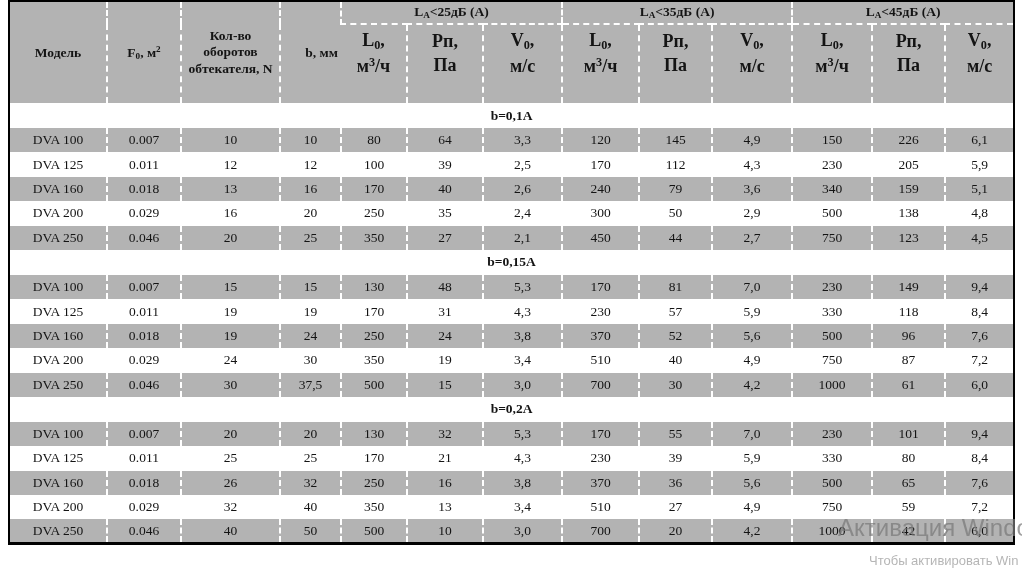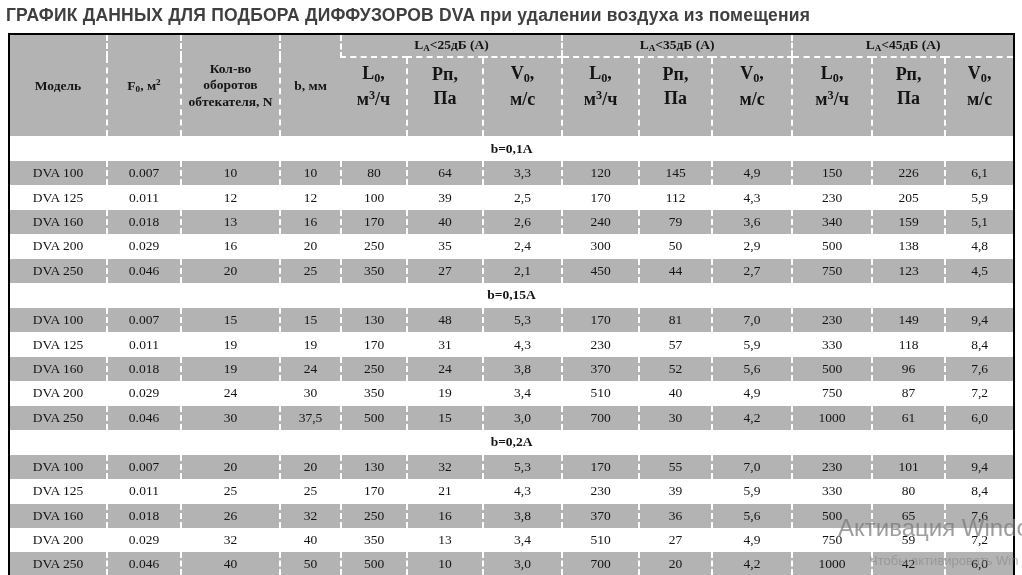--- a/index.html
+++ b/index.html
@@ -35,21 +35,21 @@
     color: #141414;
     border-left: 2px dashed #fff;
   }
   th:first-child, td:first-child { border-left: none; }
   thead th { background: #b3b3b3; font-weight: bold; }
   tr.group-row th { height: 23px; font-size: 13.5px; }
   tr.group-row th.group-cell { border-bottom: 2px dashed #fff; }
   th.span-cell { font-size: 16px; margin-left: 40px; }
   th.model-head { font-size: 17px; }
   th.n-head { font-size: 11px; line-height: 1.2; font-weight: bold; padding: 16px 3px; }
-  th.b-head { font-size: 17px; }
+  th.b-head { font-size: 17px; text-align: right; }
   tr.sub-row th {
     height: 79px;
     font-size: 18px;
     vertical-align: middle;
     padding-bottom: 22px;
   }
   tr.sub-row th div { line-height: 1.35; }
   sub { font-size: 68%; vertical-align: -0.25em; }
   sup { font-size: 68%; vertical-align: 0.5em; }
   tr.section-row td {
@@ -81,21 +81,20 @@
     left: 869px; top: 553px;
     font-size: 13px;
     color: rgba(135,135,135,0.62);
     white-space: nowrap;
   }
 </style>
 </head>
 <body>
 
 <div>
-  <div class="page-title">ГРАФИК ДАННЫХ ДЛЯ ПОДБОРА ДИФФУЗОРОВ DVA при удалении воздуха из помещения</div>
 
   <table class="data-table">
     <colgroup>
       <col style="width:98px">
       <col style="width:74px">
       <col style="width:99px">
       <col style="width:61px">
       <col style="width:66px">
       <col style="width:76px">
       <col style="width:79px">

